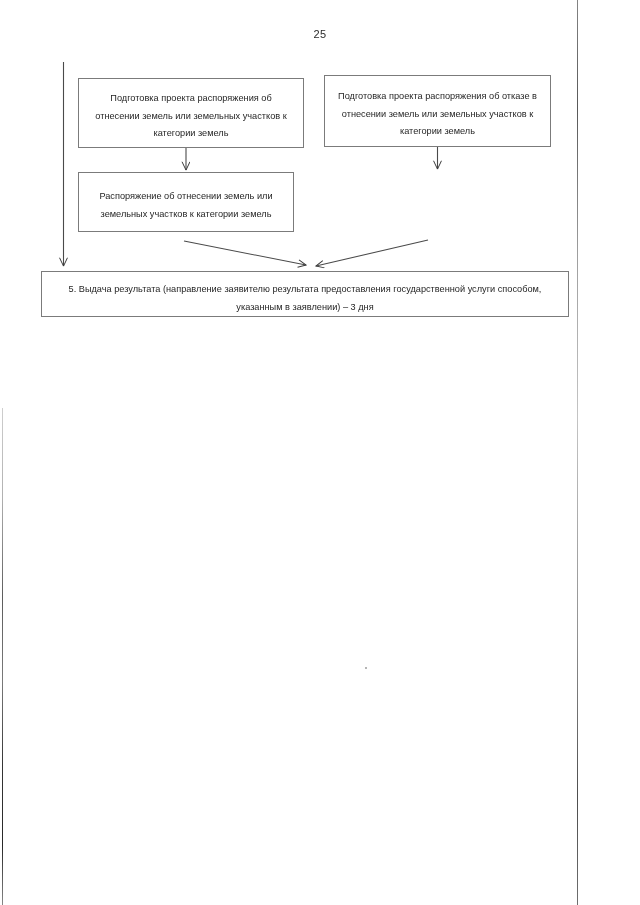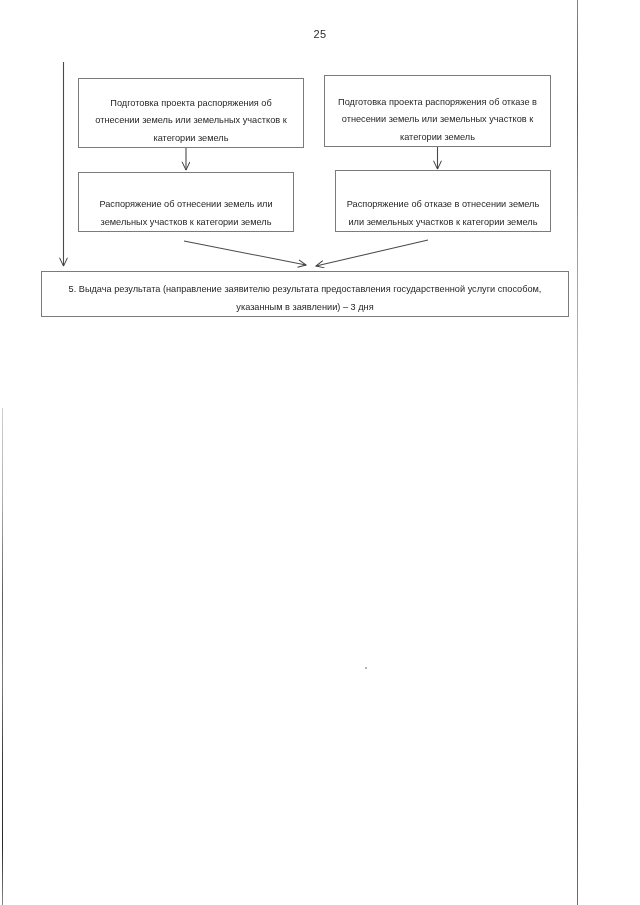--- a/index.html
+++ b/index.html
@@ -30,21 +30,21 @@
     letter-spacing: 0.3px;
   }
 
   
   .fc-box {
     position: absolute;
     box-sizing: border-box;
     border: 1px solid #7b7b7b;
     background: #ffffff;
     display: flex;
-    align-items: flex-end;
+    align-items: center;
     justify-content: center;
     color: #1e1e1e;
   }
   .fc-box .txt {
     font-size: 9.2px;
     line-height: 17.5px;
     text-align: center;
     padding: 7px 9px 0 9px;
     color: #1f1f1f;
   }
@@ -138,23 +138,20 @@
   </div>
 
   <div class="fc-box" id="box-prepare-refuse">
     <div class="txt">Подготовка проекта распоряжения об отказе в отнесении земель или земельных участков к категории земель</div>
   </div>
 
   <div class="fc-box" id="box-order-assign">
     <div class="txt">Распоряжение об отнесении земель или земельных участков к категории земель</div>
   </div>
 
-  <div class="fc-box" id="box-order-refuse">
-    <div class="txt">Распоряжение об отказе в отнесении земель или земельных участков к категории земель</div>
-  </div>
 
   <div class="fc-box result" id="box-result">
     <div class="txt">5.  Выдача результата (направление заявителю результата предоставления государственной услуги способом, указанным в заявлении) – 3 дня</div>
   </div>
 
   <div class="scan-edge-right"></div>
   <div class="scan-edge-left"></div>
   <div class="speck"></div>
 
 </div>

